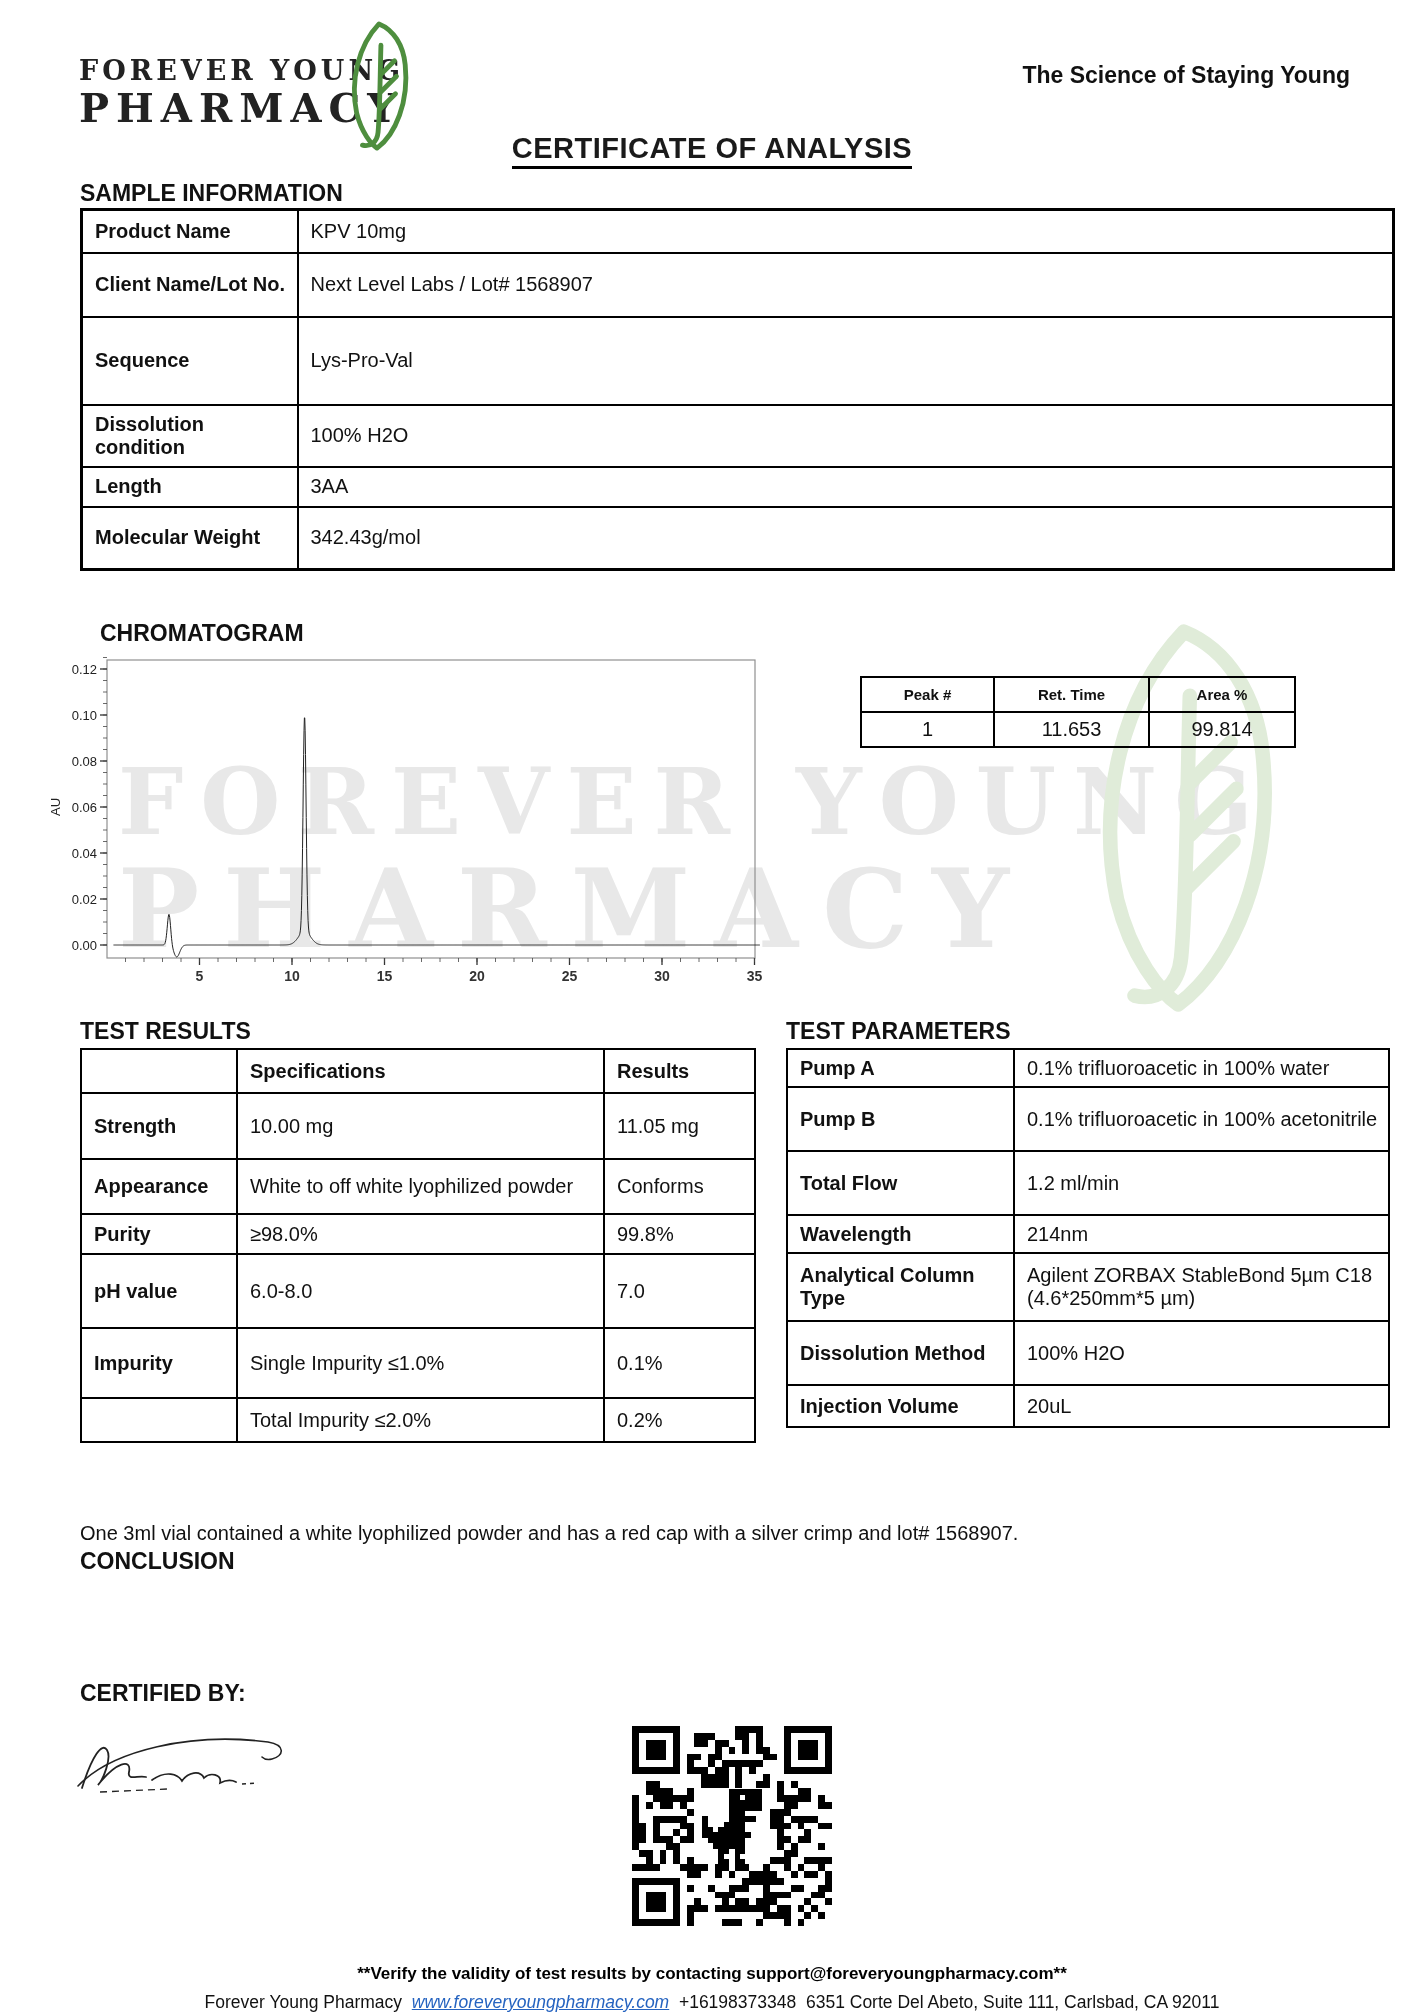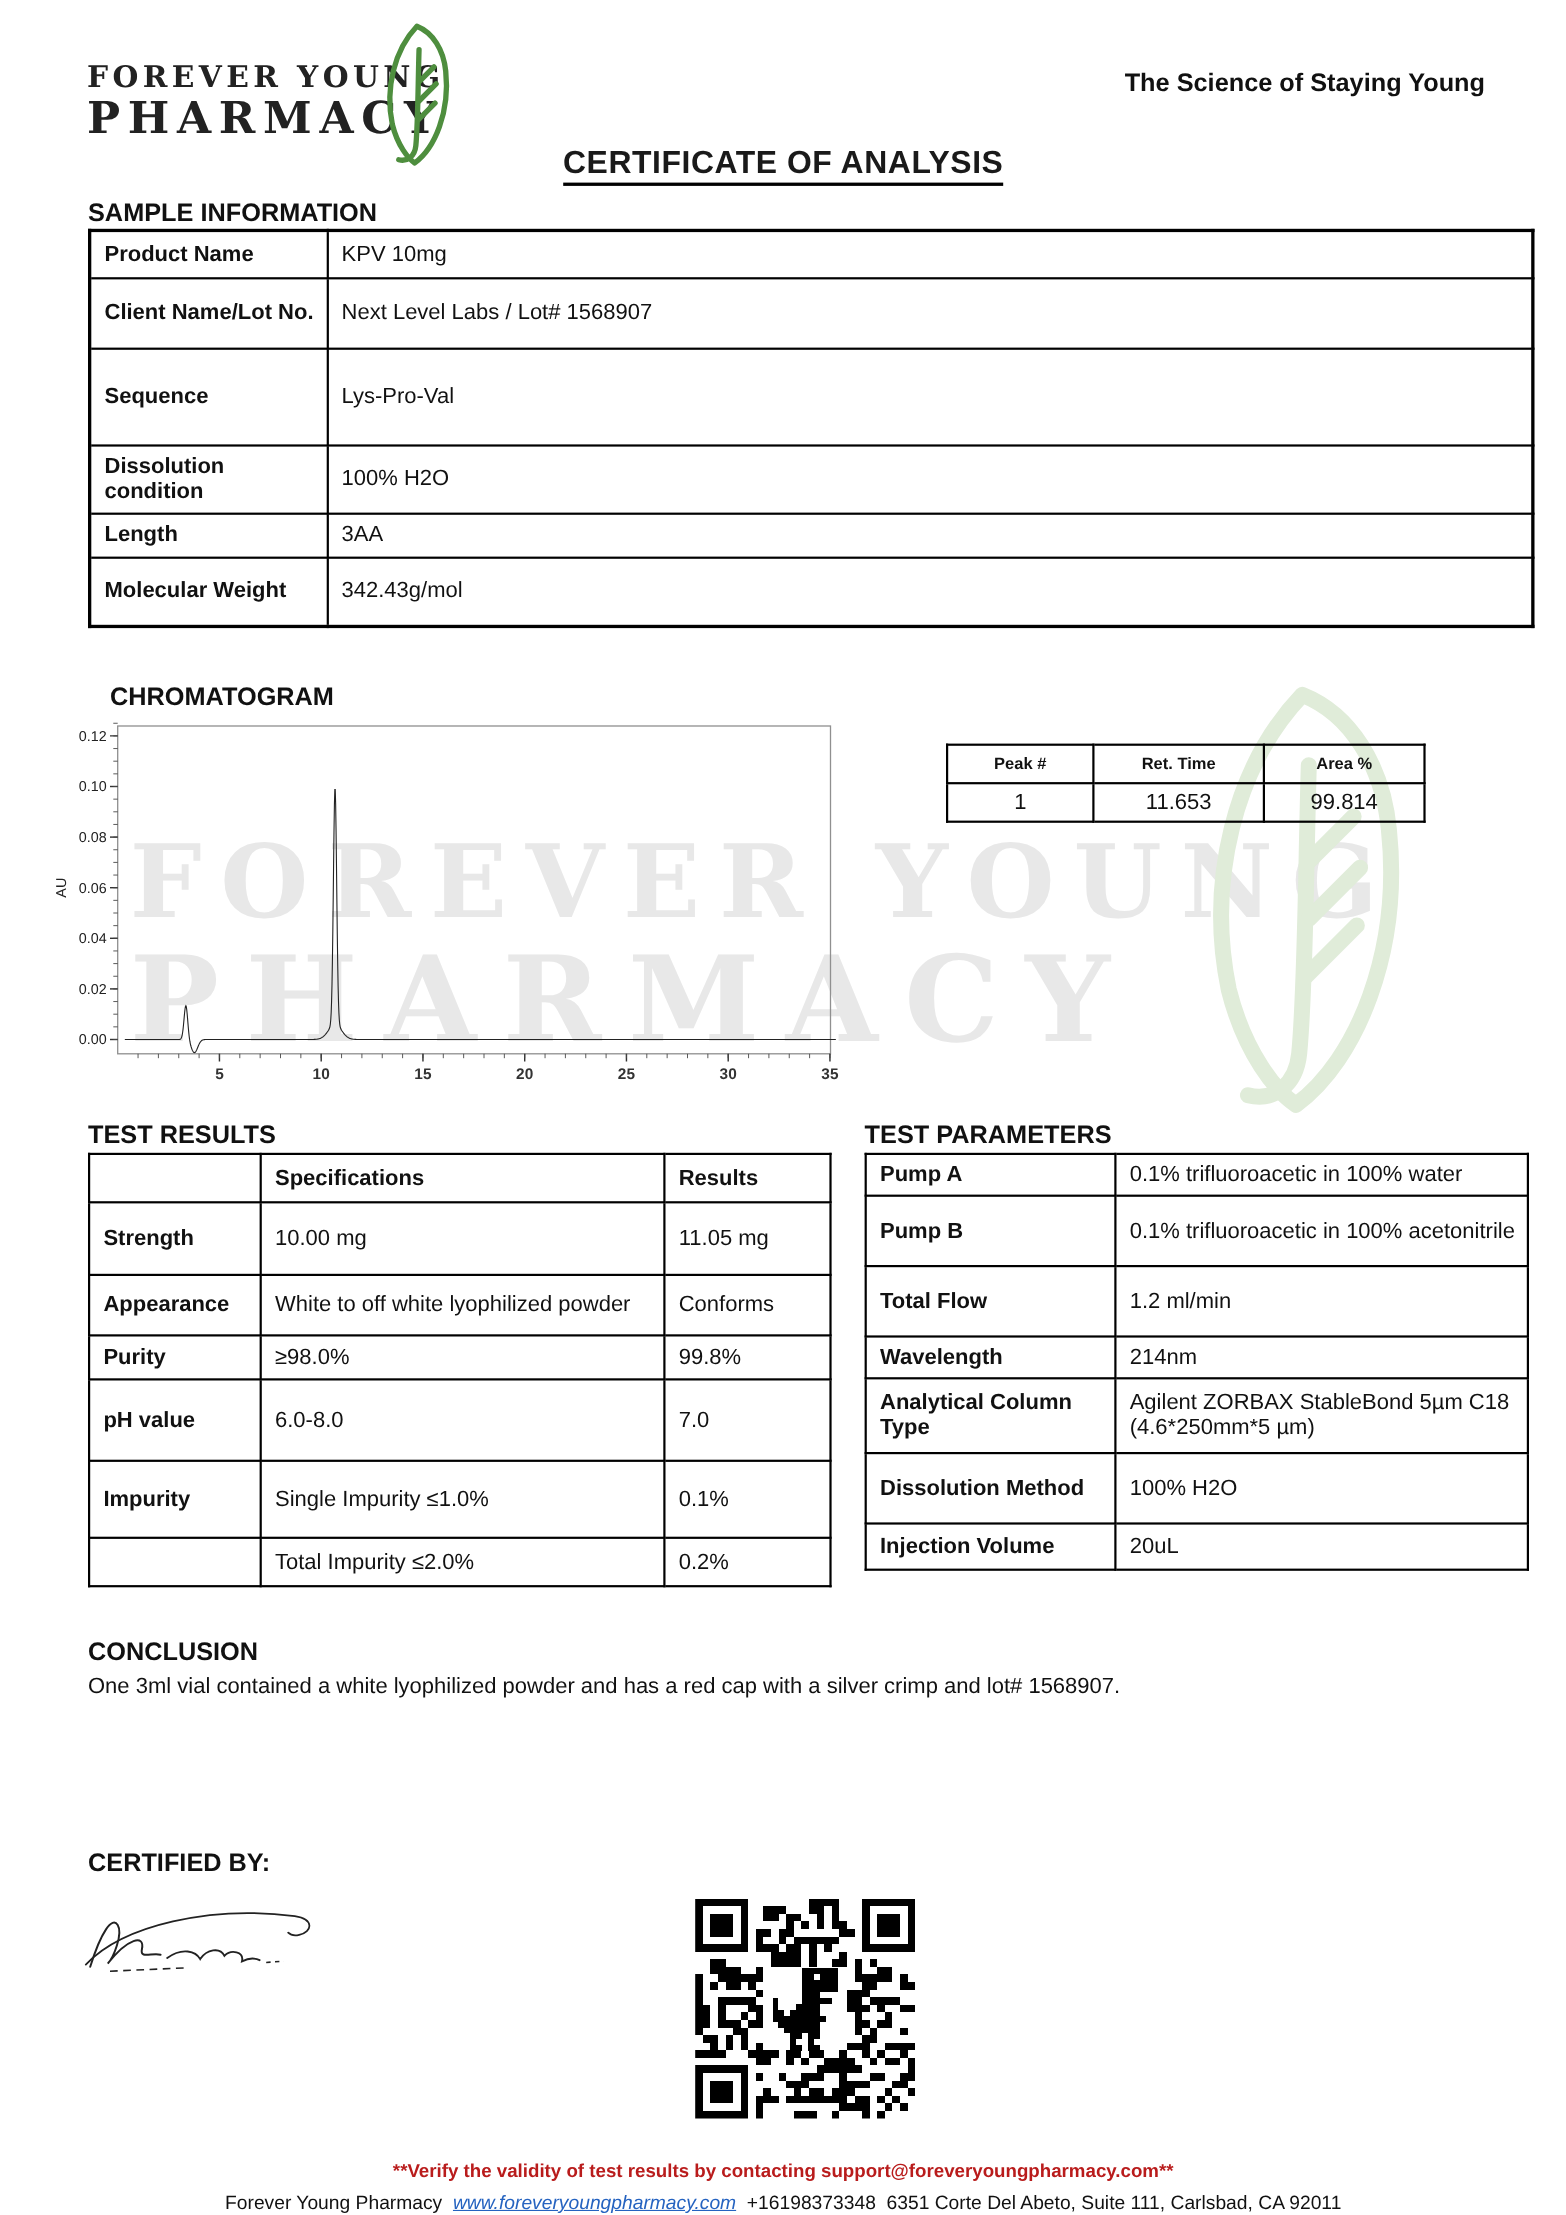--- a/index.html
+++ b/index.html
@@ -36,21 +36,21 @@
 
   .conclusion-text { font-size:20px; color:#111; }
   .name-block div { font-size:21px; line-height:31px; color:#111; }
 
   .watermark-line { font-family:"DejaVu Serif", serif; font-weight:bold; color:#e8e8e8;
     white-space:nowrap; z-index:0; }
   .wm1 { left:118px; top:748px; font-size:92px; letter-spacing:17px; }
   .wm2 { left:118px; top:846px; font-size:108px; letter-spacing:24px; }
 
   .footer-verify { left:0; top:1964px; width:100%; text-align:center;
-    font-size:17px; font-weight:bold; color:#b91c1c; }
+    font-size:17px; font-weight:bold; color:#000000; }
   .footer-info { left:0; top:1992px; width:100%; text-align:center; font-size:17.5px; color:#111; }
   .footer-info a { text-decoration:underline;font-style:italic; }
 
   svg { display:block; }
   .z1 { z-index:1; }
 </style>
 </head>
 <body>
 
 <div id="page">
@@ -303,21 +303,21 @@
       <td class="lbl">Dissolution Method</td>
       <td>100% H2O</td>
     </tr>
     <tr style="height:42px">
       <td class="lbl">Injection Volume</td>
       <td>20uL</td>
     </tr>
   </tbody>
     </table>
 
-  <div class="abs section-heading z1" style="left:80px; top:1488px;">CONCLUSION</div>
+  <div class="abs section-heading z1" style="left:80px; top:1548px;">CONCLUSION</div>
   <div class="abs conclusion-text z1" style="left:80px; top:1522px; width:1300px;">One 3ml vial contained a white lyophilized powder and has a red cap with a silver crimp and lot# 1568907.</div>
 
   <div class="abs section-heading z1" style="left:80px; top:1680px;">CERTIFIED BY:</div>
 
   <svg class="abs z1" style="left:72px; top:1728px;" width="240" height="84" viewBox="0 0 240 84" fill="none">
     <path d="M6,58 C40,22 120,4 196,14 C214,17 212,28 200,31 C196,32 192,31 190,29" stroke="#222" stroke-width="1.6" stroke-linecap="round" stroke-dasharray="none"></path>
     <path d="M10,60 C20,28 30,14 35,22 C40,30 31,52 26,57 C44,34 60,30 57,44 C55,53 66,47 74,49" stroke="#222" stroke-width="1.8" stroke-linecap="round"></path>
     <path d="M80,52 C94,42 106,46 110,53 C116,44 128,42 132,50 C138,44 150,46 148,55 C154,52 160,52 164,54" stroke="#222" stroke-width="1.7" stroke-linecap="round"></path>
     <path d="M28,64 L96,61" stroke="#222" stroke-width="1.4" stroke-dasharray="7,5"></path>
     <path d="M170,56 L186,55" stroke="#222" stroke-width="1.4" stroke-dasharray="4,4"></path>

